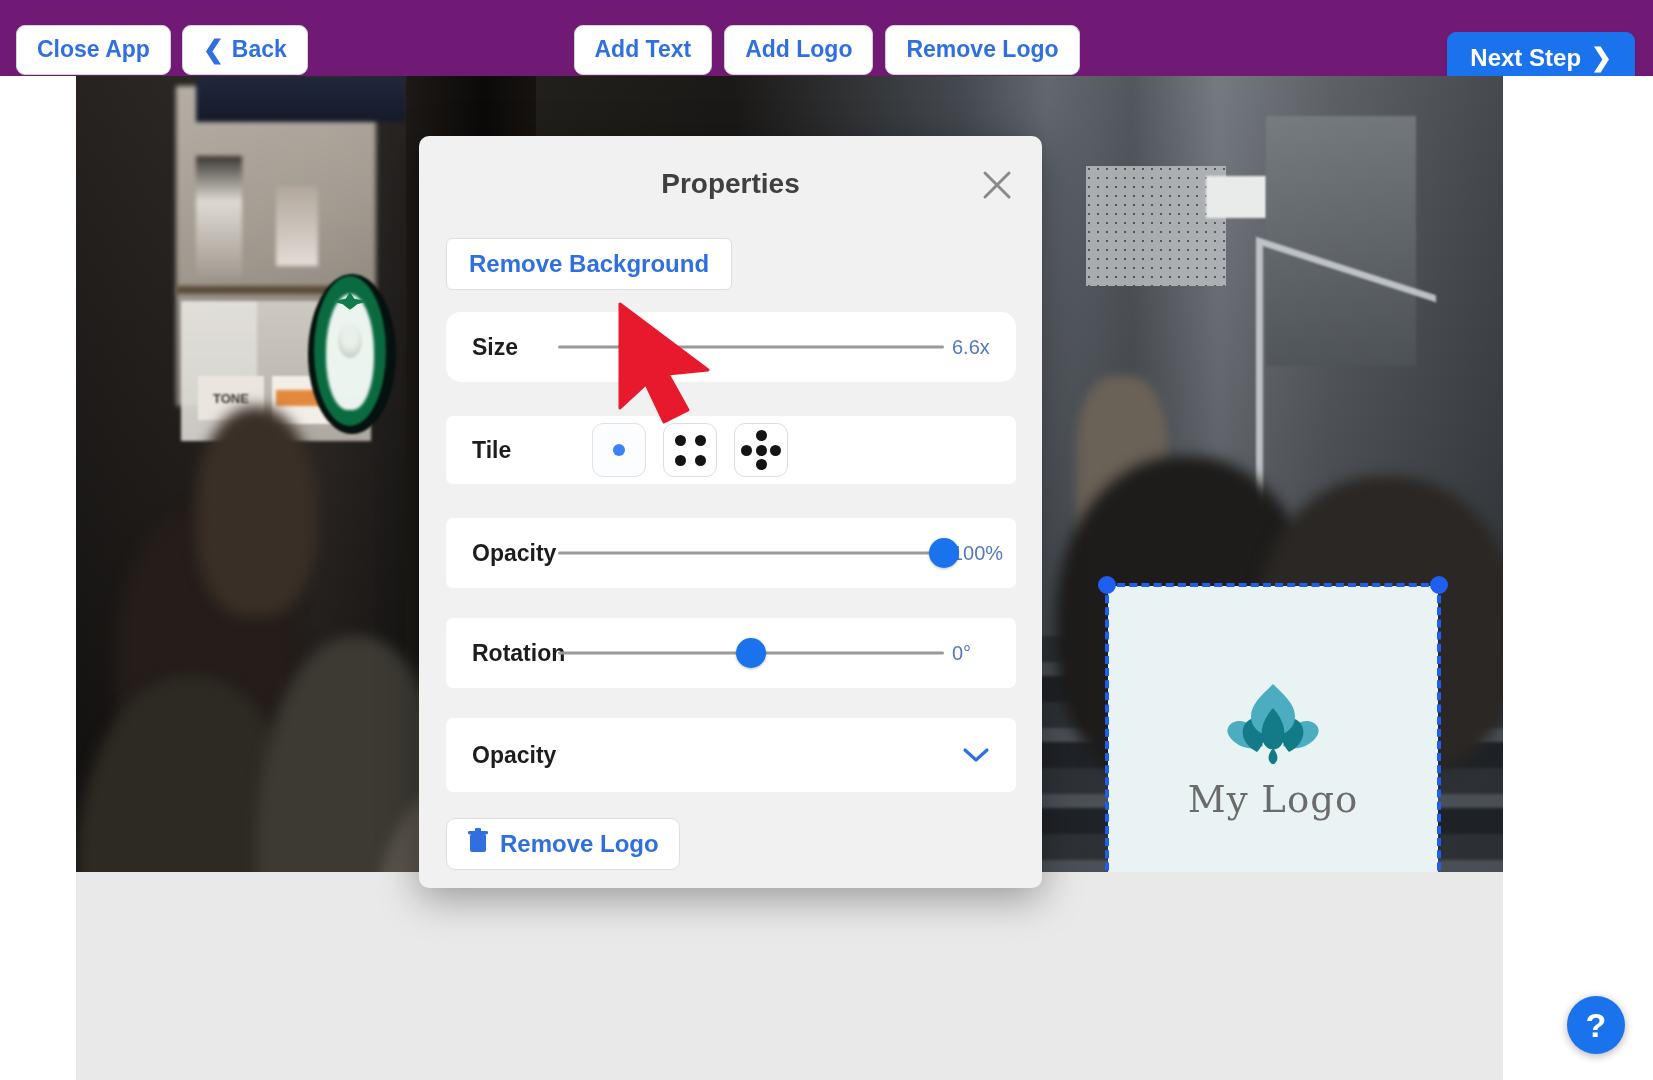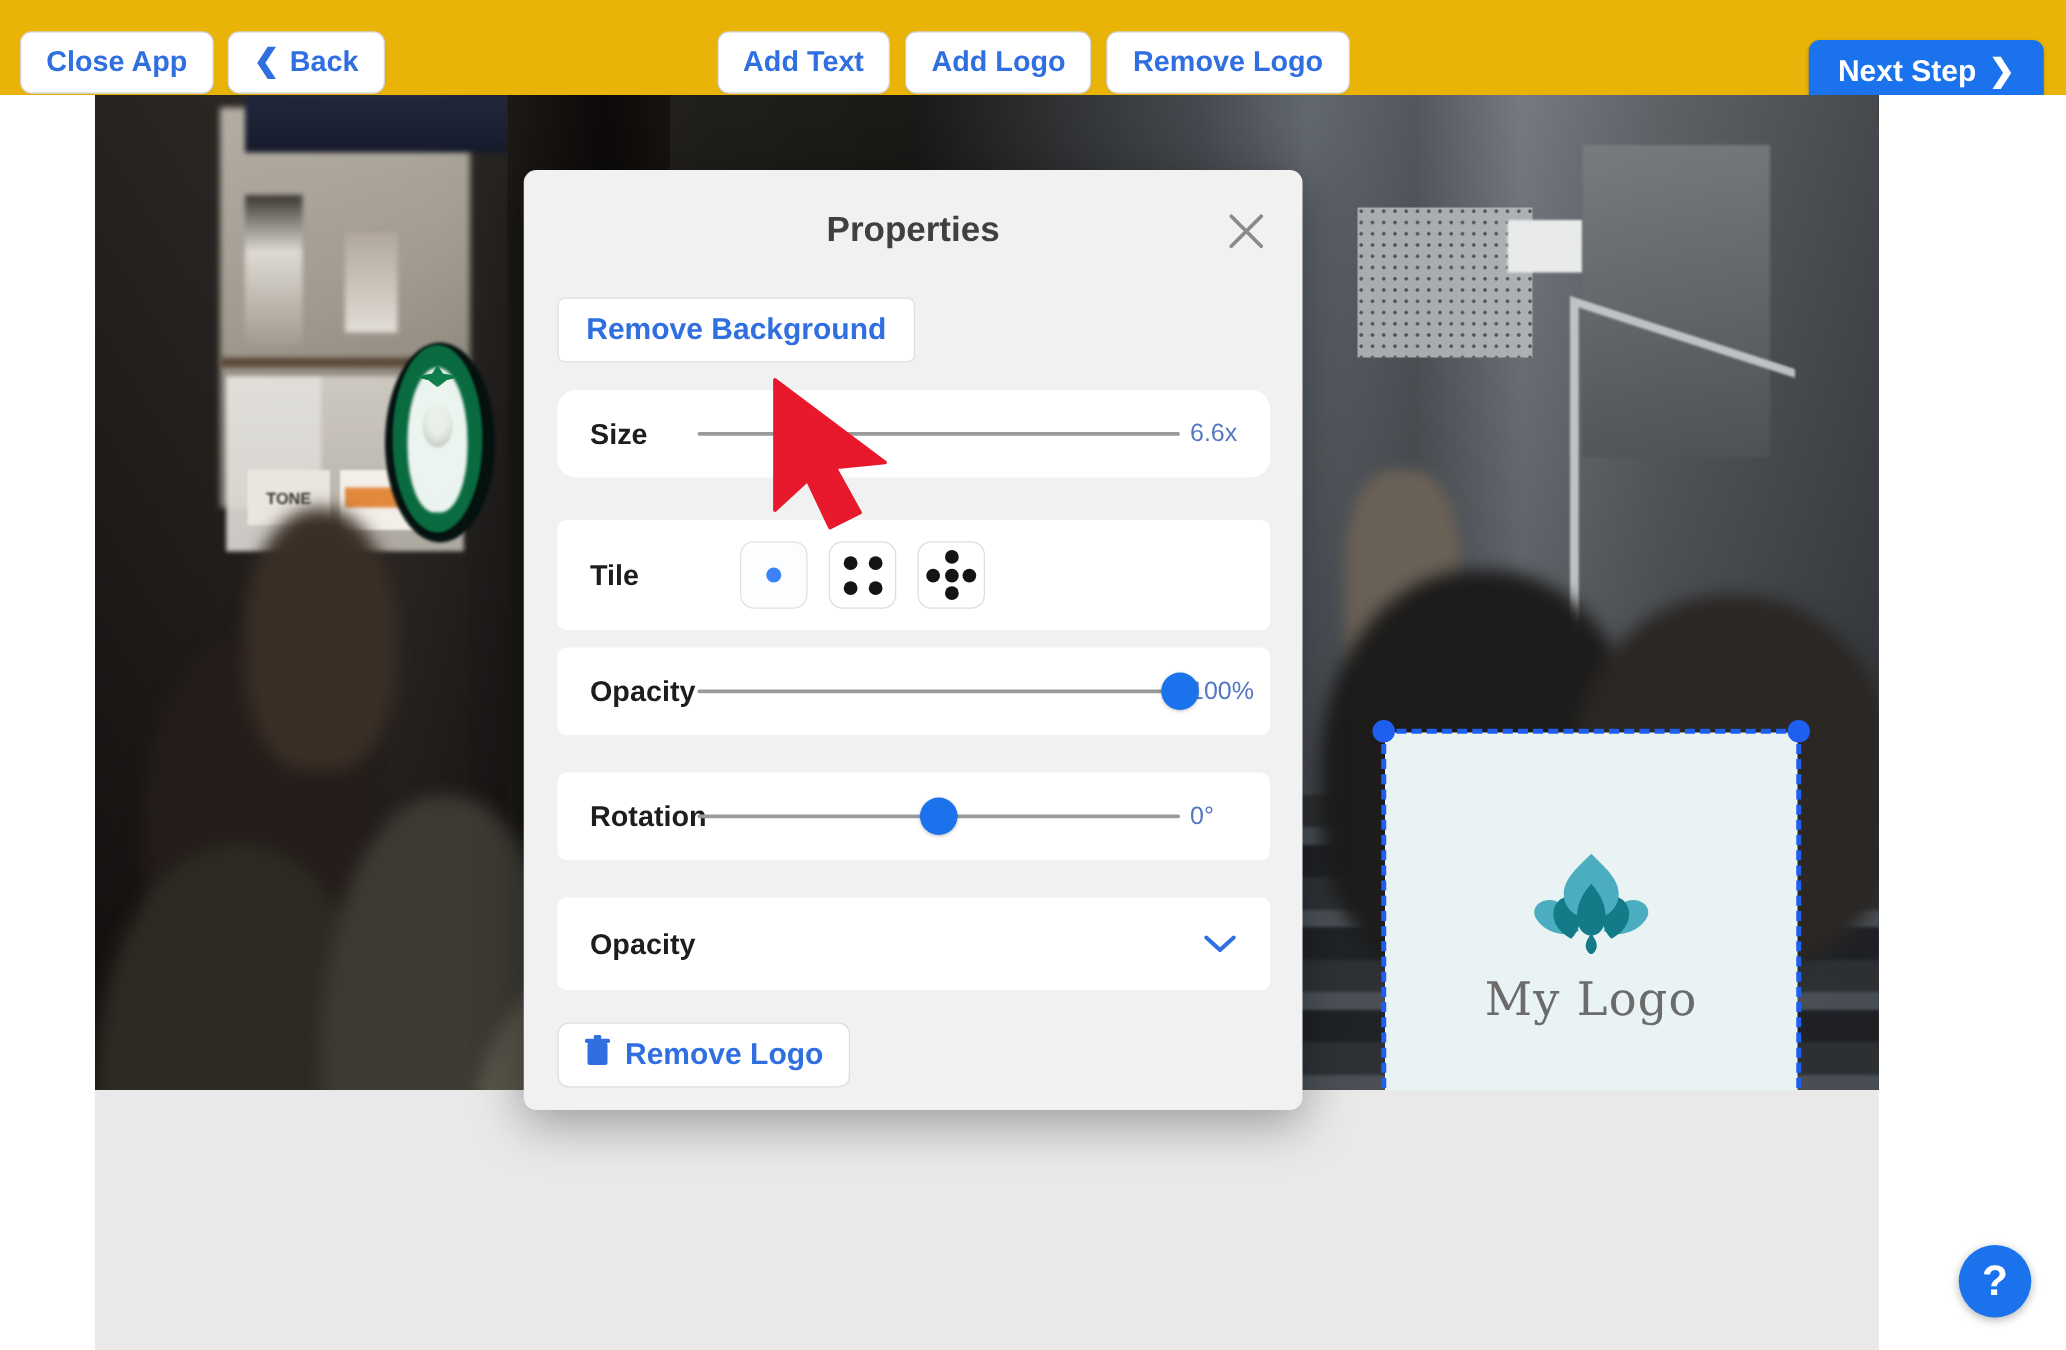--- a/index.html
+++ b/index.html
@@ -7,21 +7,21 @@
     width: 1653px; height: 1080px;
     overflow: hidden;
     font-family: "Liberation Sans", sans-serif;
     background: #e9e9e9;
   }
 
   
   .toolbar {
     position: absolute; left: 0; top: 0;
     width: 1653px; height: 100px;
-    background: #eab308;
+    background: #701a75;
     border-bottom: 1px solid #d6d6d6;
     display: flex; align-items: center;
   }
   .tb-left { position: absolute; left: 16px; display: flex; gap: 11px; }
   .tb-center {
     position: absolute; left: 50%; transform: translateX(-50%);
     display: flex; gap: 12px;
   }
   .tb-right { position: absolute; right: 18px; }
 
@@ -281,21 +281,21 @@
   }
 
   .row {
     position: absolute; left: 27px;
     width: 570px; height: 70px;
     background: #ffffff;
     border-radius: 7px;
     display: flex; align-items: center;
   }
   .row-size { top: 176px; border-radius: 15px; }
-  .row-tile { top: 280px; height: 88px; gap: 34px; }
+  .row-tile { top: 280px; height: 68px; gap: 34px; }
   .row-opacity { top: 382px; }
   .row-rotation { top: 482px; }
   .row-effect { top: 582px; height: 74px; cursor: pointer; }
 
   .row-label {
     width: 112px;
     padding-left: 26px;
     font-size: 23px; font-weight: 700; color: #1d1d1d;
     flex: 0 0 auto;
   }

